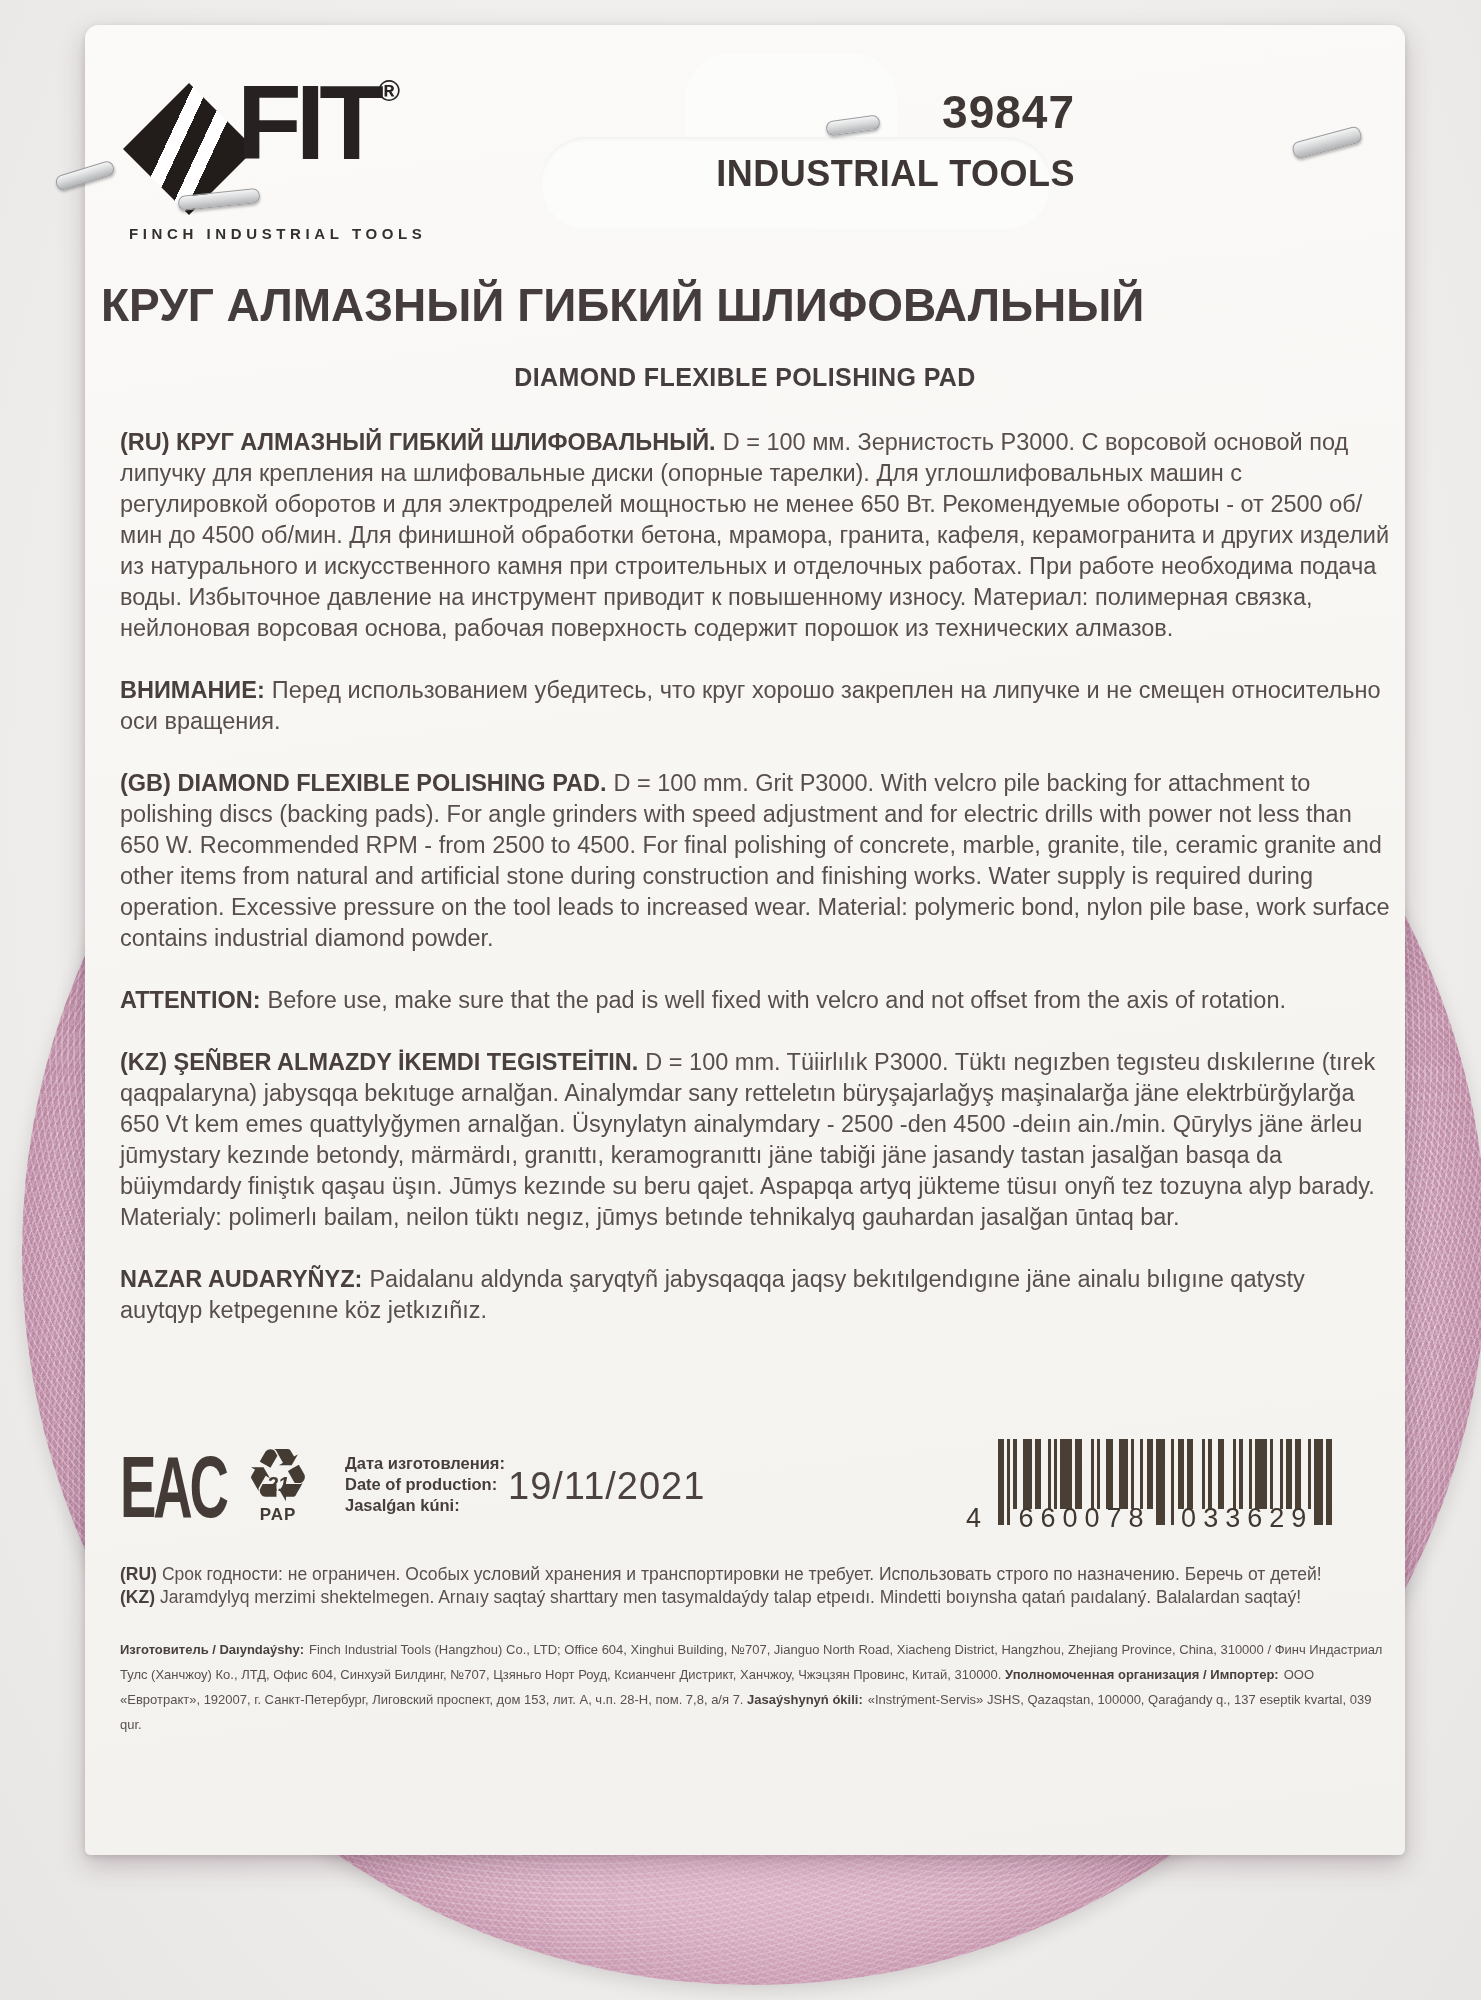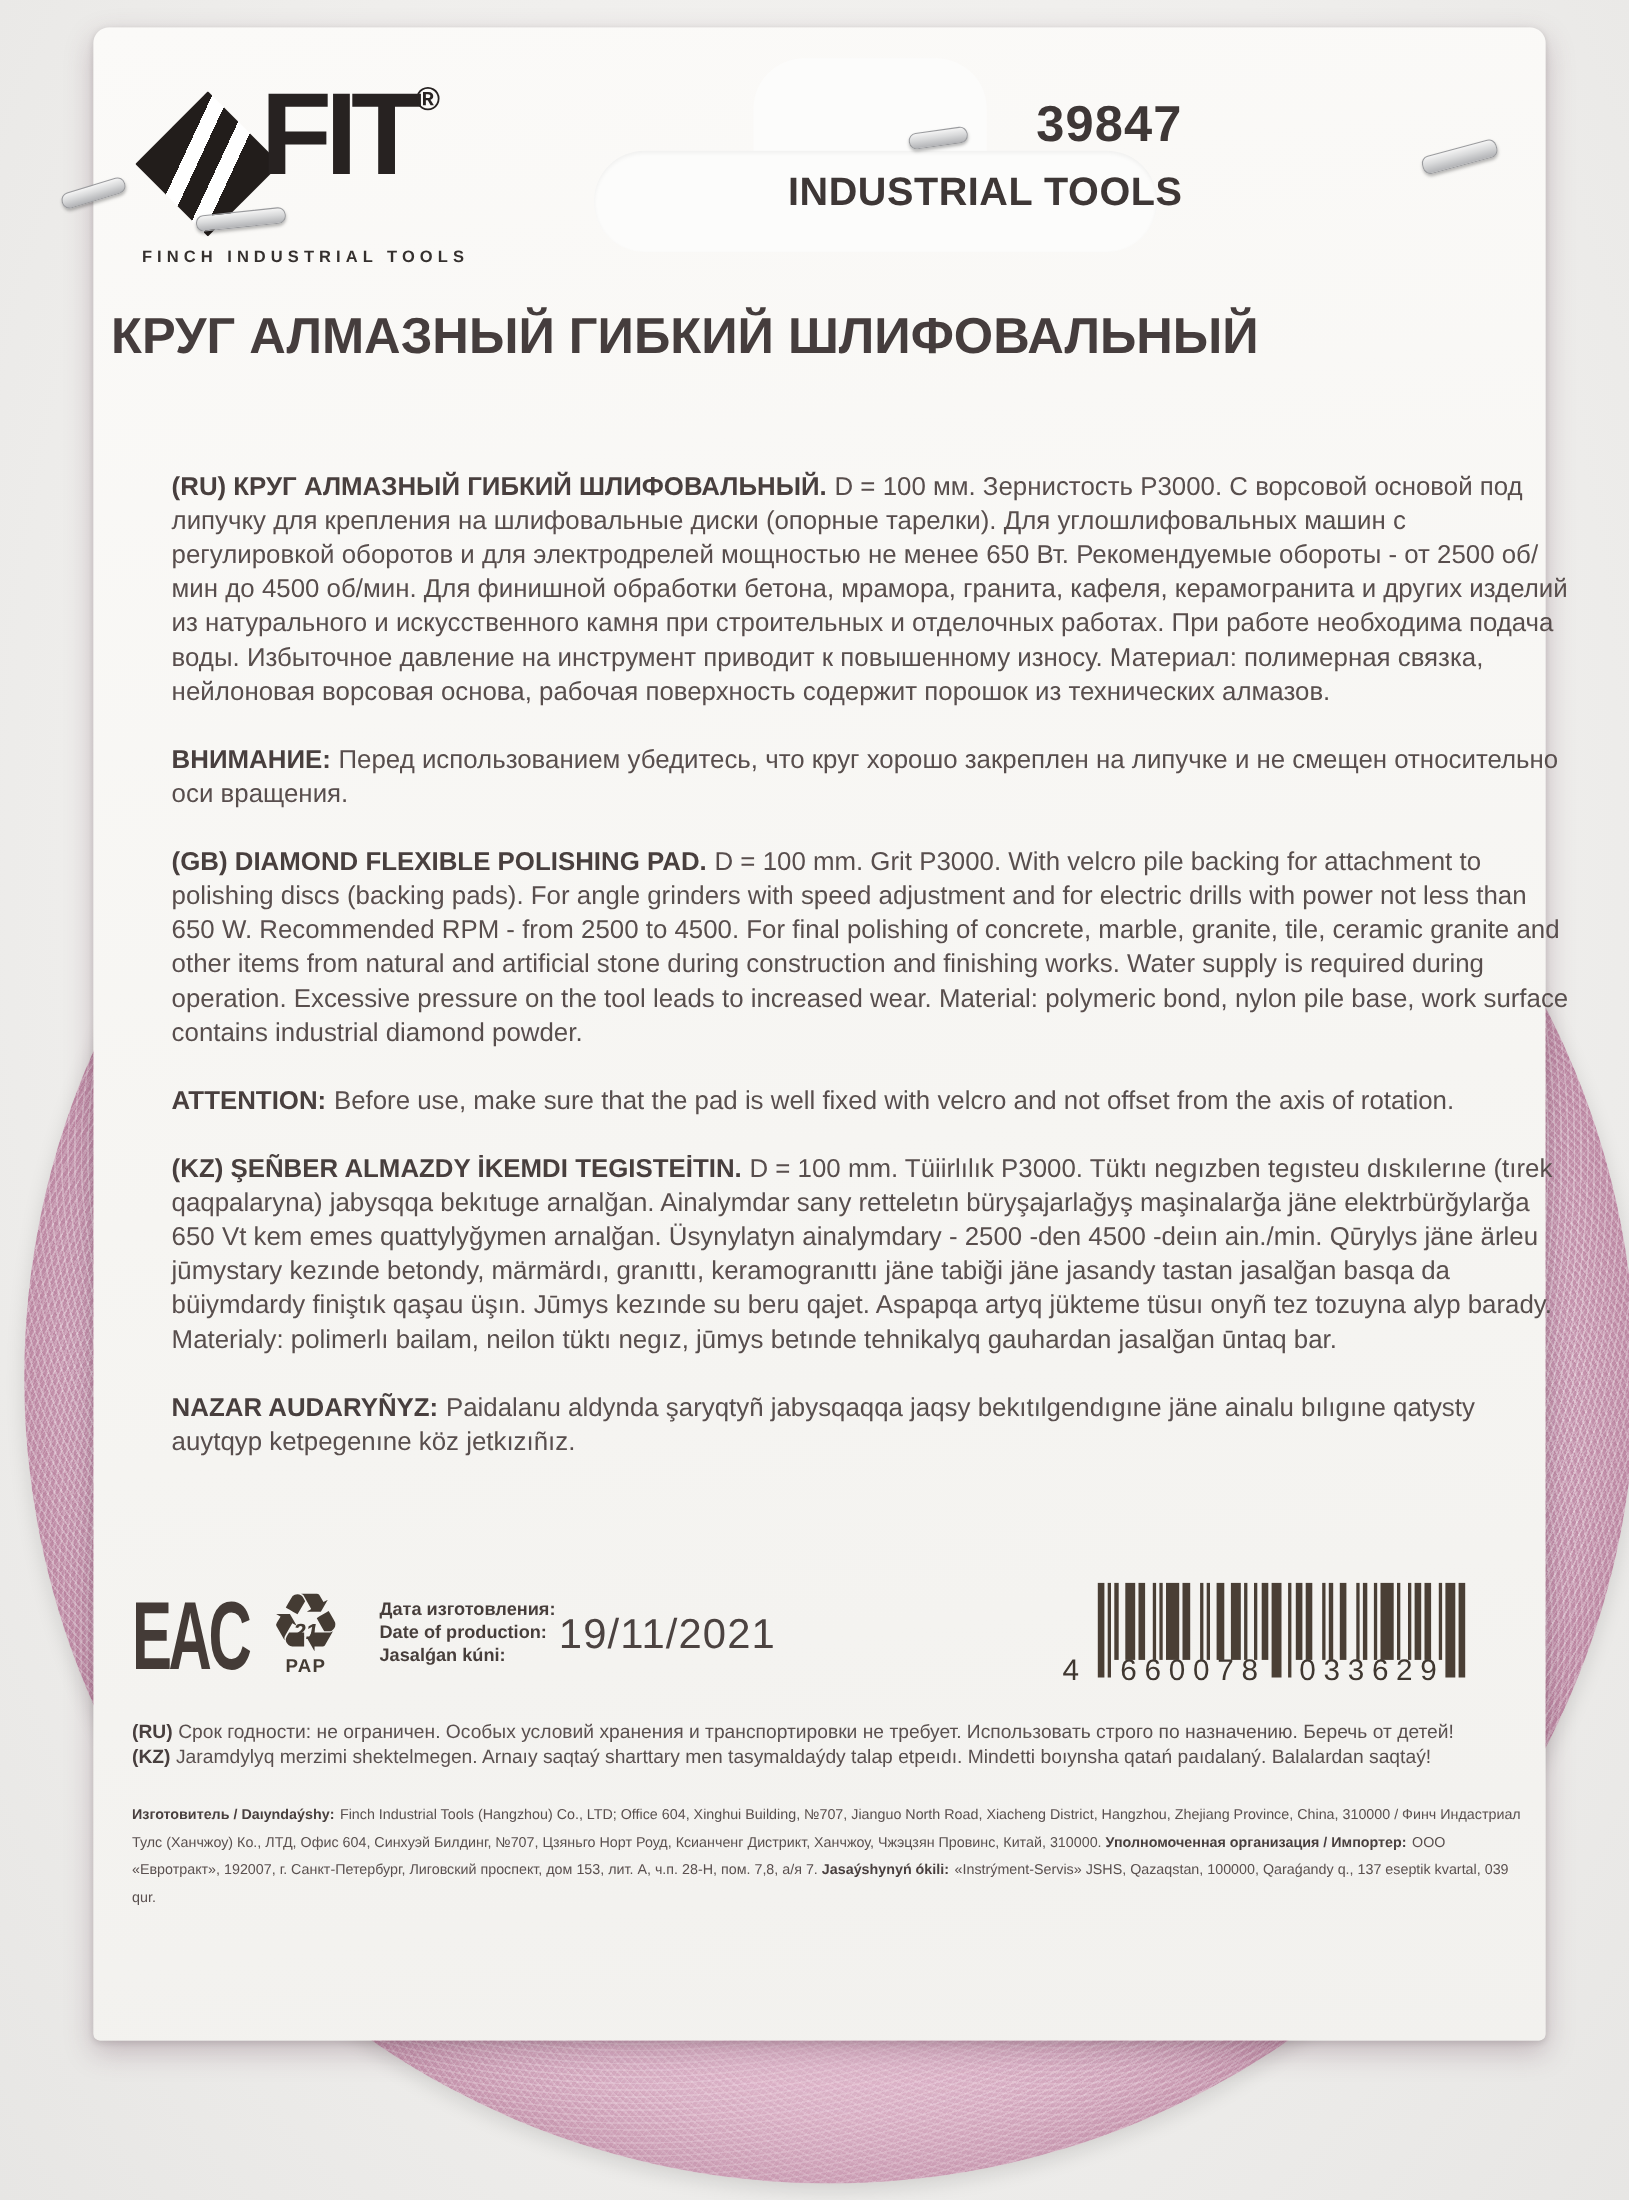--- a/index.html
+++ b/index.html
@@ -51,21 +51,21 @@
     color:#272221;line-height:1;
   }
   .logo-text .reg{font-size:30px;letter-spacing:0;vertical-align:58px;}
   .logo-tagline{position:absolute;left:44px;top:200px;font-size:15px;font-weight:bold;letter-spacing:4.6px;color:#35302e;}
   .sku{position:absolute;right:330px;top:60px;font-size:46px;font-weight:bold;color:#3e3736;text-align:right;letter-spacing:1px;}
   .brand-line{position:absolute;right:330px;top:128px;font-size:36px;font-weight:bold;color:#3e3736;text-align:right;letter-spacing:.5px;}
   
   .title{position:absolute;left:0;top:253px;width:100%;text-align:left;font-size:46px;font-weight:bold;color:#453d3d;margin-left:16px;}
   .subtitle{position:absolute;left:0;top:338px;width:100%;text-align:center;font-size:25px;font-weight:bold;color:#463e3e;letter-spacing:.4px;}
   
-  .text-col{position:absolute;left:35px;top:402px;width:1272px;font-size:23.5px;line-height:31px;color:#584e4d;margin-left:36px;}
+  .text-col{position:absolute;left:35px;top:402px;width:1272px;font-size:23.5px;line-height:31px;color:#584e4d;}
   .text-col p{margin:0 0 31px 0;}
   .lead{font-weight:bold;color:#483f3e;margin-right:7px;}
   
   .bottom-row{position:absolute;left:35px;top:1412px;width:1272px;height:120px;}
   .eac{
     position:absolute;left:0;top:6px;font-size:88px;font-weight:bold;letter-spacing:-5px;
     color:#443b37;transform:scaleX(.62);transform-origin:left center;line-height:1;
   }
   .recycle{position:absolute;left:108px;top:2px;width:100px;text-align:center;color:#443b33;}
   .recycle-glyph{font-size:74px;line-height:74px;display:block;}
@@ -94,20 +94,21 @@
   <div class="hole hole-slot"></div>
 
   <div class="logo-icon"></div>
   <div class="logo-text"><span>FIT</span><span class="reg">®</span></div>
   <div class="logo-tagline">FINCH INDUSTRIAL TOOLS</div>
 
   <div class="sku">39847</div>
   <div class="brand-line">INDUSTRIAL TOOLS</div>
 
   <div class="title">КРУГ АЛМАЗНЫЙ ГИБКИЙ ШЛИФОВАЛЬНЫЙ</div>
+  <div class="subtitle">DIAMOND FLEXIBLE POLISHING PAD</div>
 
   <div class="text-col">
     <p><span class="lead">(RU) КРУГ АЛМАЗНЫЙ ГИБКИЙ ШЛИФОВАЛЬНЫЙ.</span><span>D = 100 мм. Зернистость P3000. С ворсовой основой под липучку для крепления на шлифовальные диски (опорные тарелки). Для углошлифовальных машин с регулировкой оборотов и для электродрелей мощностью не менее 650 Вт. Рекомендуемые обороты - от 2500 об/мин до 4500 об/мин. Для финишной обработки бетона, мрамора, гранита, кафеля, керамогранита и других изделий из натурального и искусственного камня при строительных и отделочных работах. При работе необходима подача воды. Избыточное давление на инструмент приводит к повышенному износу. Материал: полимерная связка, нейлоновая ворсовая основа, рабочая поверхность содержит порошок из технических алмазов.</span></p>
     <p><span class="lead">ВНИМАНИЕ:</span><span>Перед использованием убедитесь, что круг хорошо закреплен на липучке и не смещен относительно оси вращения.</span></p>
     <p><span class="lead">(GB) DIAMOND FLEXIBLE POLISHING PAD.</span><span>D = 100 mm. Grit P3000. With velcro pile backing for attachment to polishing discs (backing pads). For angle grinders with speed adjustment and for electric drills with power not less than 650 W. Recommended RPM - from 2500 to 4500. For final polishing of concrete, marble, granite, tile, ceramic granite and other items from natural and artificial stone during construction and finishing works. Water supply is required during operation. Excessive pressure on the tool leads to increased wear. Material: polymeric bond, nylon pile base, work surface contains industrial diamond powder.</span></p>
     <p><span class="lead">ATTENTION:</span><span>Before use, make sure that the pad is well fixed with velcro and not offset from the axis of rotation.</span></p>
     <p><span class="lead">(KZ) ŞEÑBER ALMAZDY İKEMDI TEGISTEİTIN.</span><span>D = 100 mm. Tüiirlılık P3000. Tüktı negızben tegısteu dıskılerıne (tırek qaqpalaryna) jabysqqa bekıtuge arnalğan. Ainalymdar sany retteletın büryşajarlağyş maşinalarğa jäne elektrbürğylarğa 650 Vt kem emes quattylyğymen arnalğan. Üsynylatyn ainalymdary - 2500 -den 4500 -deiın ain./min. Qūrylys jäne ärleu jūmystary kezınde betondy, märmärdı, granıttı, keramogranıttı jäne tabiği jäne jasandy tastan jasalğan basqa da büiymdardy finiştık qaşau üşın. Jūmys kezınde su beru qajet. Aspapqa artyq jükteme tüsuı onyñ tez tozuyna alyp barady. Materialy: polimerlı bailam, neilon tüktı negız, jūmys betınde tehnikalyq gauhardan jasalğan ūntaq bar.</span></p>
     <p><span class="lead">NAZAR AUDARYÑYZ:</span><span>Paidalanu aldynda şaryqtyñ jabysqaqqa jaqsy bekıtılgendıgıne jäne ainalu bılıgıne qatysty auytqyp ketpegenıne köz jetkızıñız.</span></p>
   </div>
 

